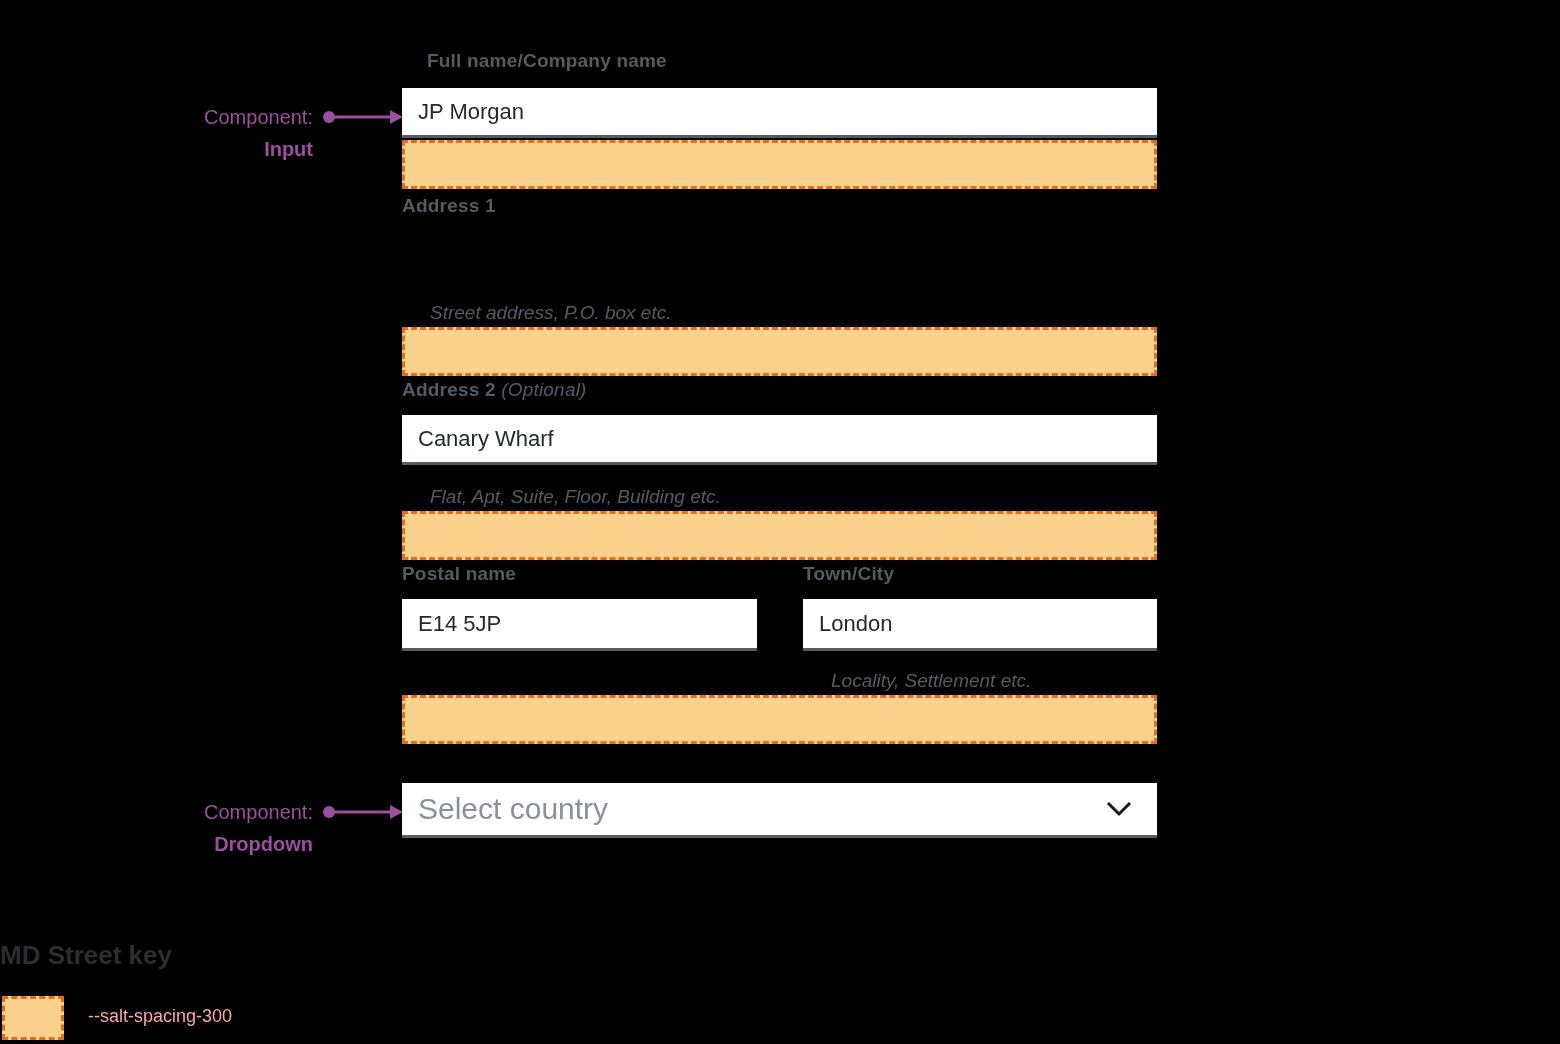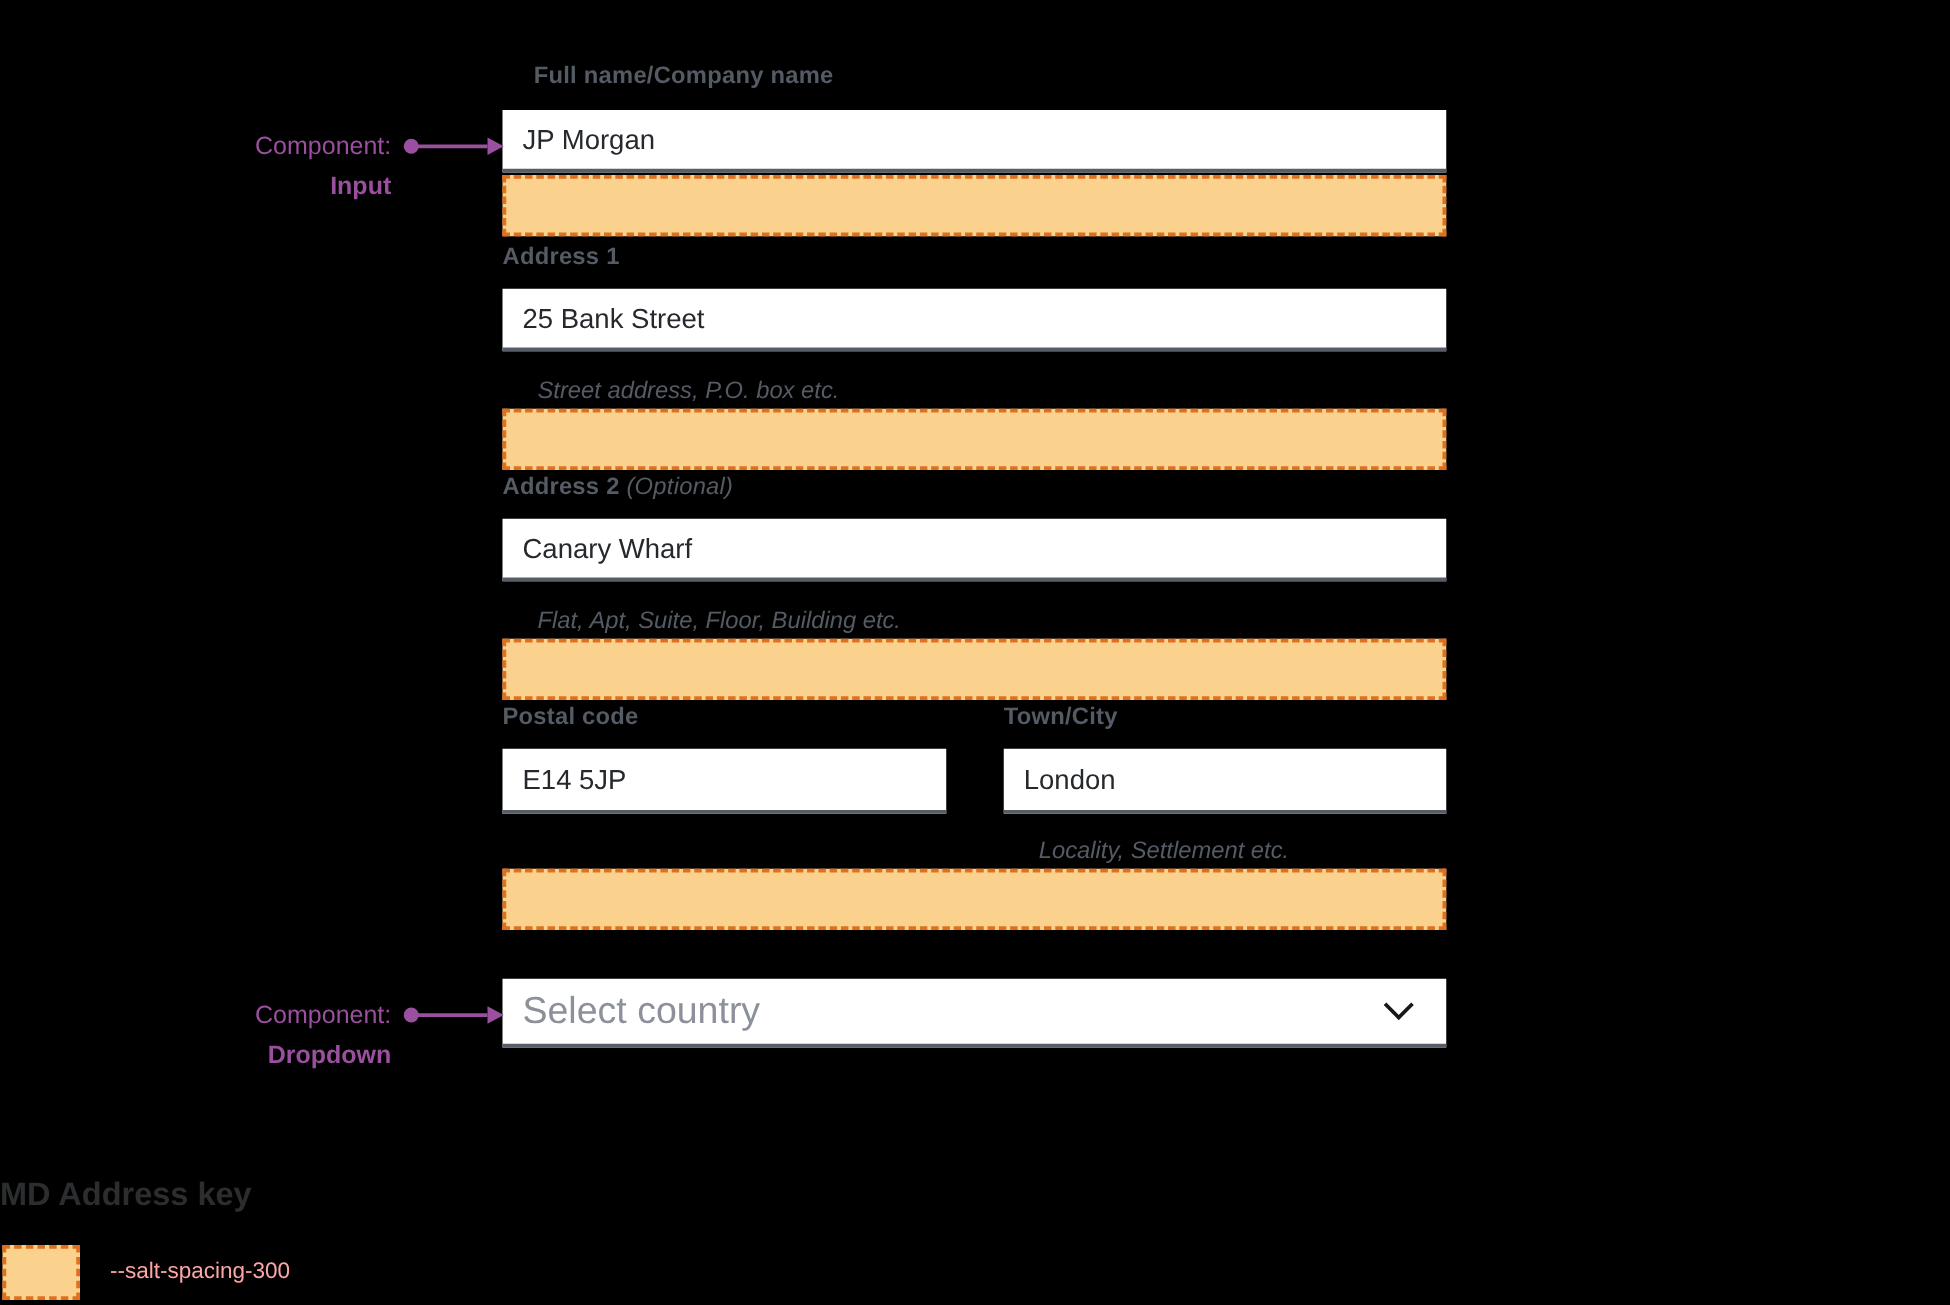--- a/index.html
+++ b/index.html
@@ -50,33 +50,32 @@
 </head>
 <body>
 
 <div class="canvas">
 
   <div class="abs field-label" style="left:402px;top:50px;margin-left:25px;">Full name/Company name</div>
   <input class="abs text-input" style="left: 402px; top: 88px; width: 755px; height: 50px;" value="JP Morgan">
   <div class="abs spacing-block" style="left:402px;top:140px;width:755px;height:49px;"></div>
 
   <div class="abs field-label" style="left:402px;top:195px;">Address 1</div>
-  <input class="abs text-input" style="left: 402px; top: 231px; width: 755px; height: 50px;" value="25 Bank Street">
   <div class="abs helper" style="left:402px;top:302px;">Street address, P.O. box etc.</div>
   <div class="abs spacing-block" style="left:402px;top:327px;width:755px;height:49px;"></div>
 
   <div class="abs field-label" style="left:402px;top:379px;">
     <span>Address 2</span>
     <span class="label-suffix">(Optional)</span>
   </div>
   <input class="abs text-input" style="left: 402px; top: 415px; width: 755px; height: 50px;" value="Canary Wharf">
   <div class="abs helper" style="left:402px;top:486px;">Flat, Apt, Suite, Floor, Building etc.</div>
   <div class="abs spacing-block" style="left:402px;top:511px;width:755px;height:49px;"></div>
 
-  <div class="abs field-label" style="left:402px;top:563px;">Postal code</div>
+  <div class="abs field-label" style="left:402px;top:563px;">Postal name</div>
   <div class="abs field-label" style="left:803px;top:563px;">Town/City</div>
   <input class="abs text-input" style="left: 402px; top: 599px; width: 355px; height: 52px;" value="E14 5JP">
   <input class="abs text-input" style="left: 803px; top: 599px; width: 354px; height: 52px;" value="London">
   <div class="abs helper" style="left:803px;top:670px;">Locality, Settlement etc.</div>
   <div class="abs spacing-block" style="left:402px;top:695px;width:755px;height:49px;"></div>
 
   <div class="abs field-label" style="left:402px;top:747px;margin-top:36px;">Country</div>
   <div class="abs dropdown" style="left:402px;top:783px;width:755px;height:55px;">
     <span class="placeholder">Select country</span>
     <svg width="26" height="16" viewBox="0 0 26 16">
@@ -97,17 +96,17 @@
   <div class="abs annotation" style="left:120px;top:796px;width:193px;">
     <span style="display:block;">Component:</span>
     <span style="display:block;" class="bold">Dropdown</span>
   </div>
   <svg class="abs" style="left:320px;top:800px;" width="84" height="24" viewBox="0 0 84 24">
     <circle cx="9" cy="12" r="6" fill="#9B4F9F"></circle>
     <line x1="9" y1="12" x2="70" y2="12" stroke="#9B4F9F" stroke-width="3"></line>
     <polygon points="70,5 83,12 70,19" fill="#9B4F9F"></polygon>
   </svg>
 
-  <div class="abs legend-title" style="left:0px;top:940px;">MD Address key</div>
+  <div class="abs legend-title" style="left:0px;top:940px;">MD Street key</div>
   <div class="abs spacing-block" style="left:2px;top:996px;width:62px;height:44px;"></div>
   <div class="abs legend-token" style="left:88px;top:1006px;">--salt-spacing-300</div>
 
 </div>
 
 </body></html>

